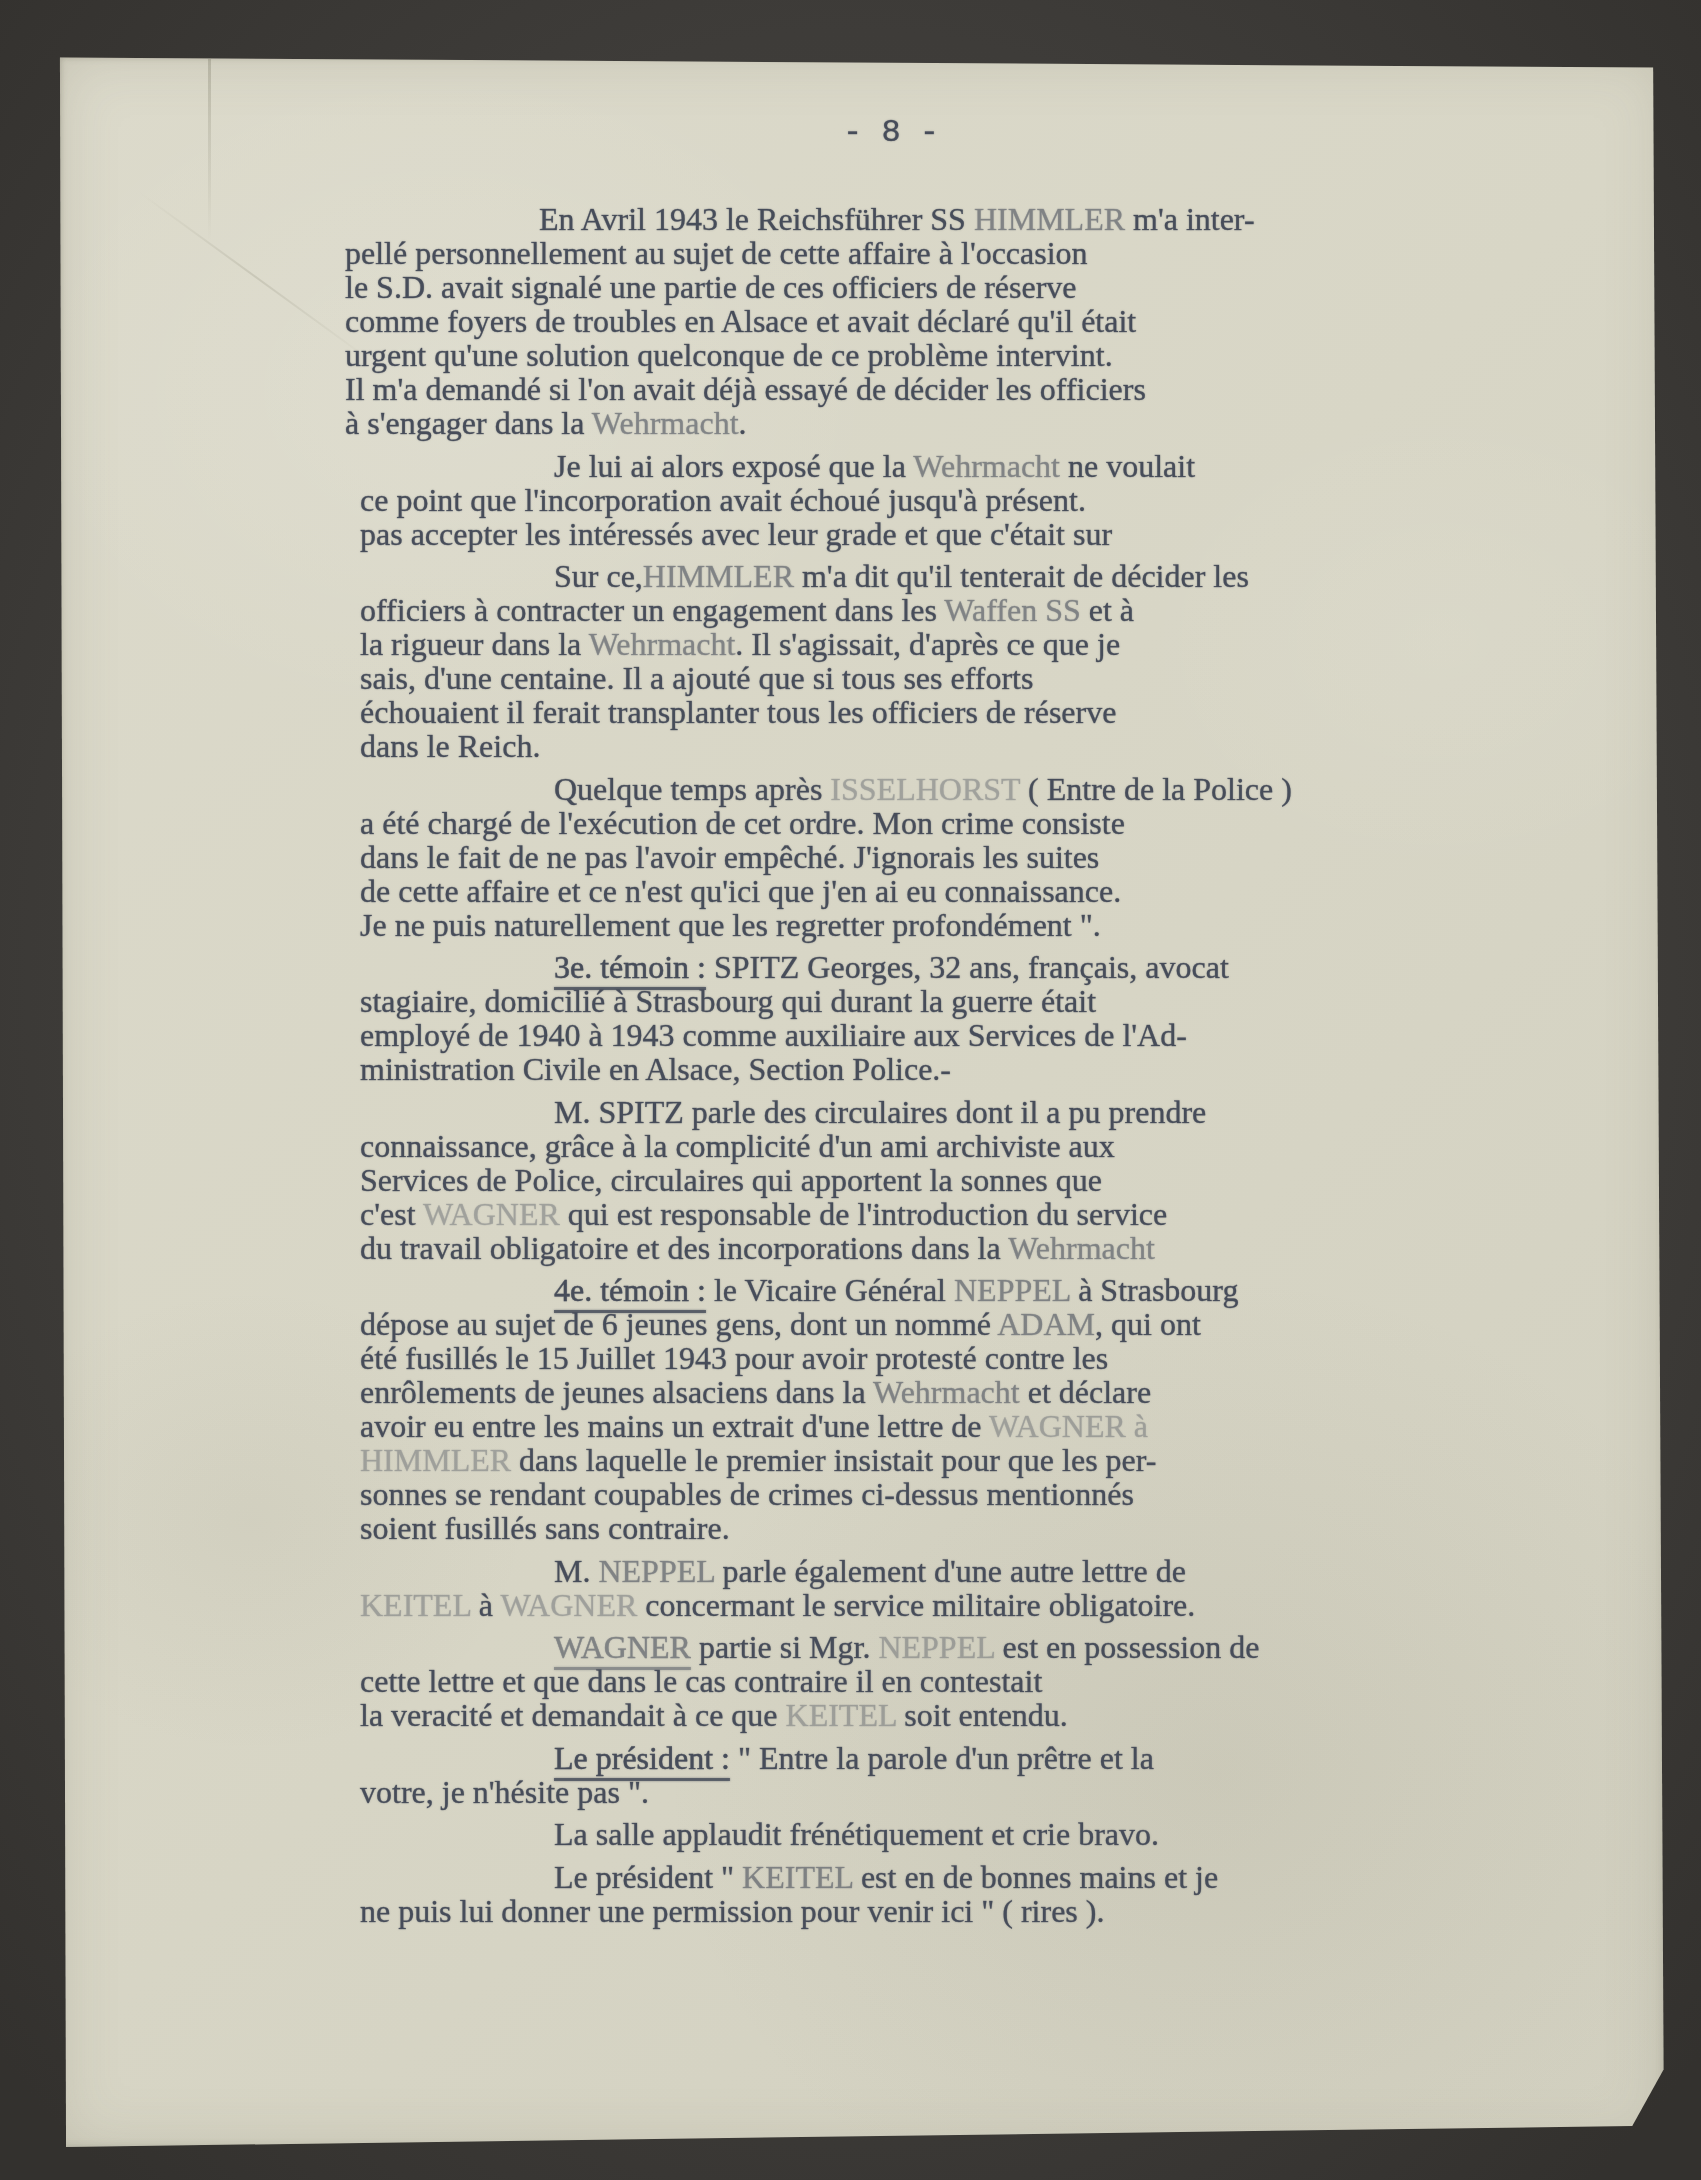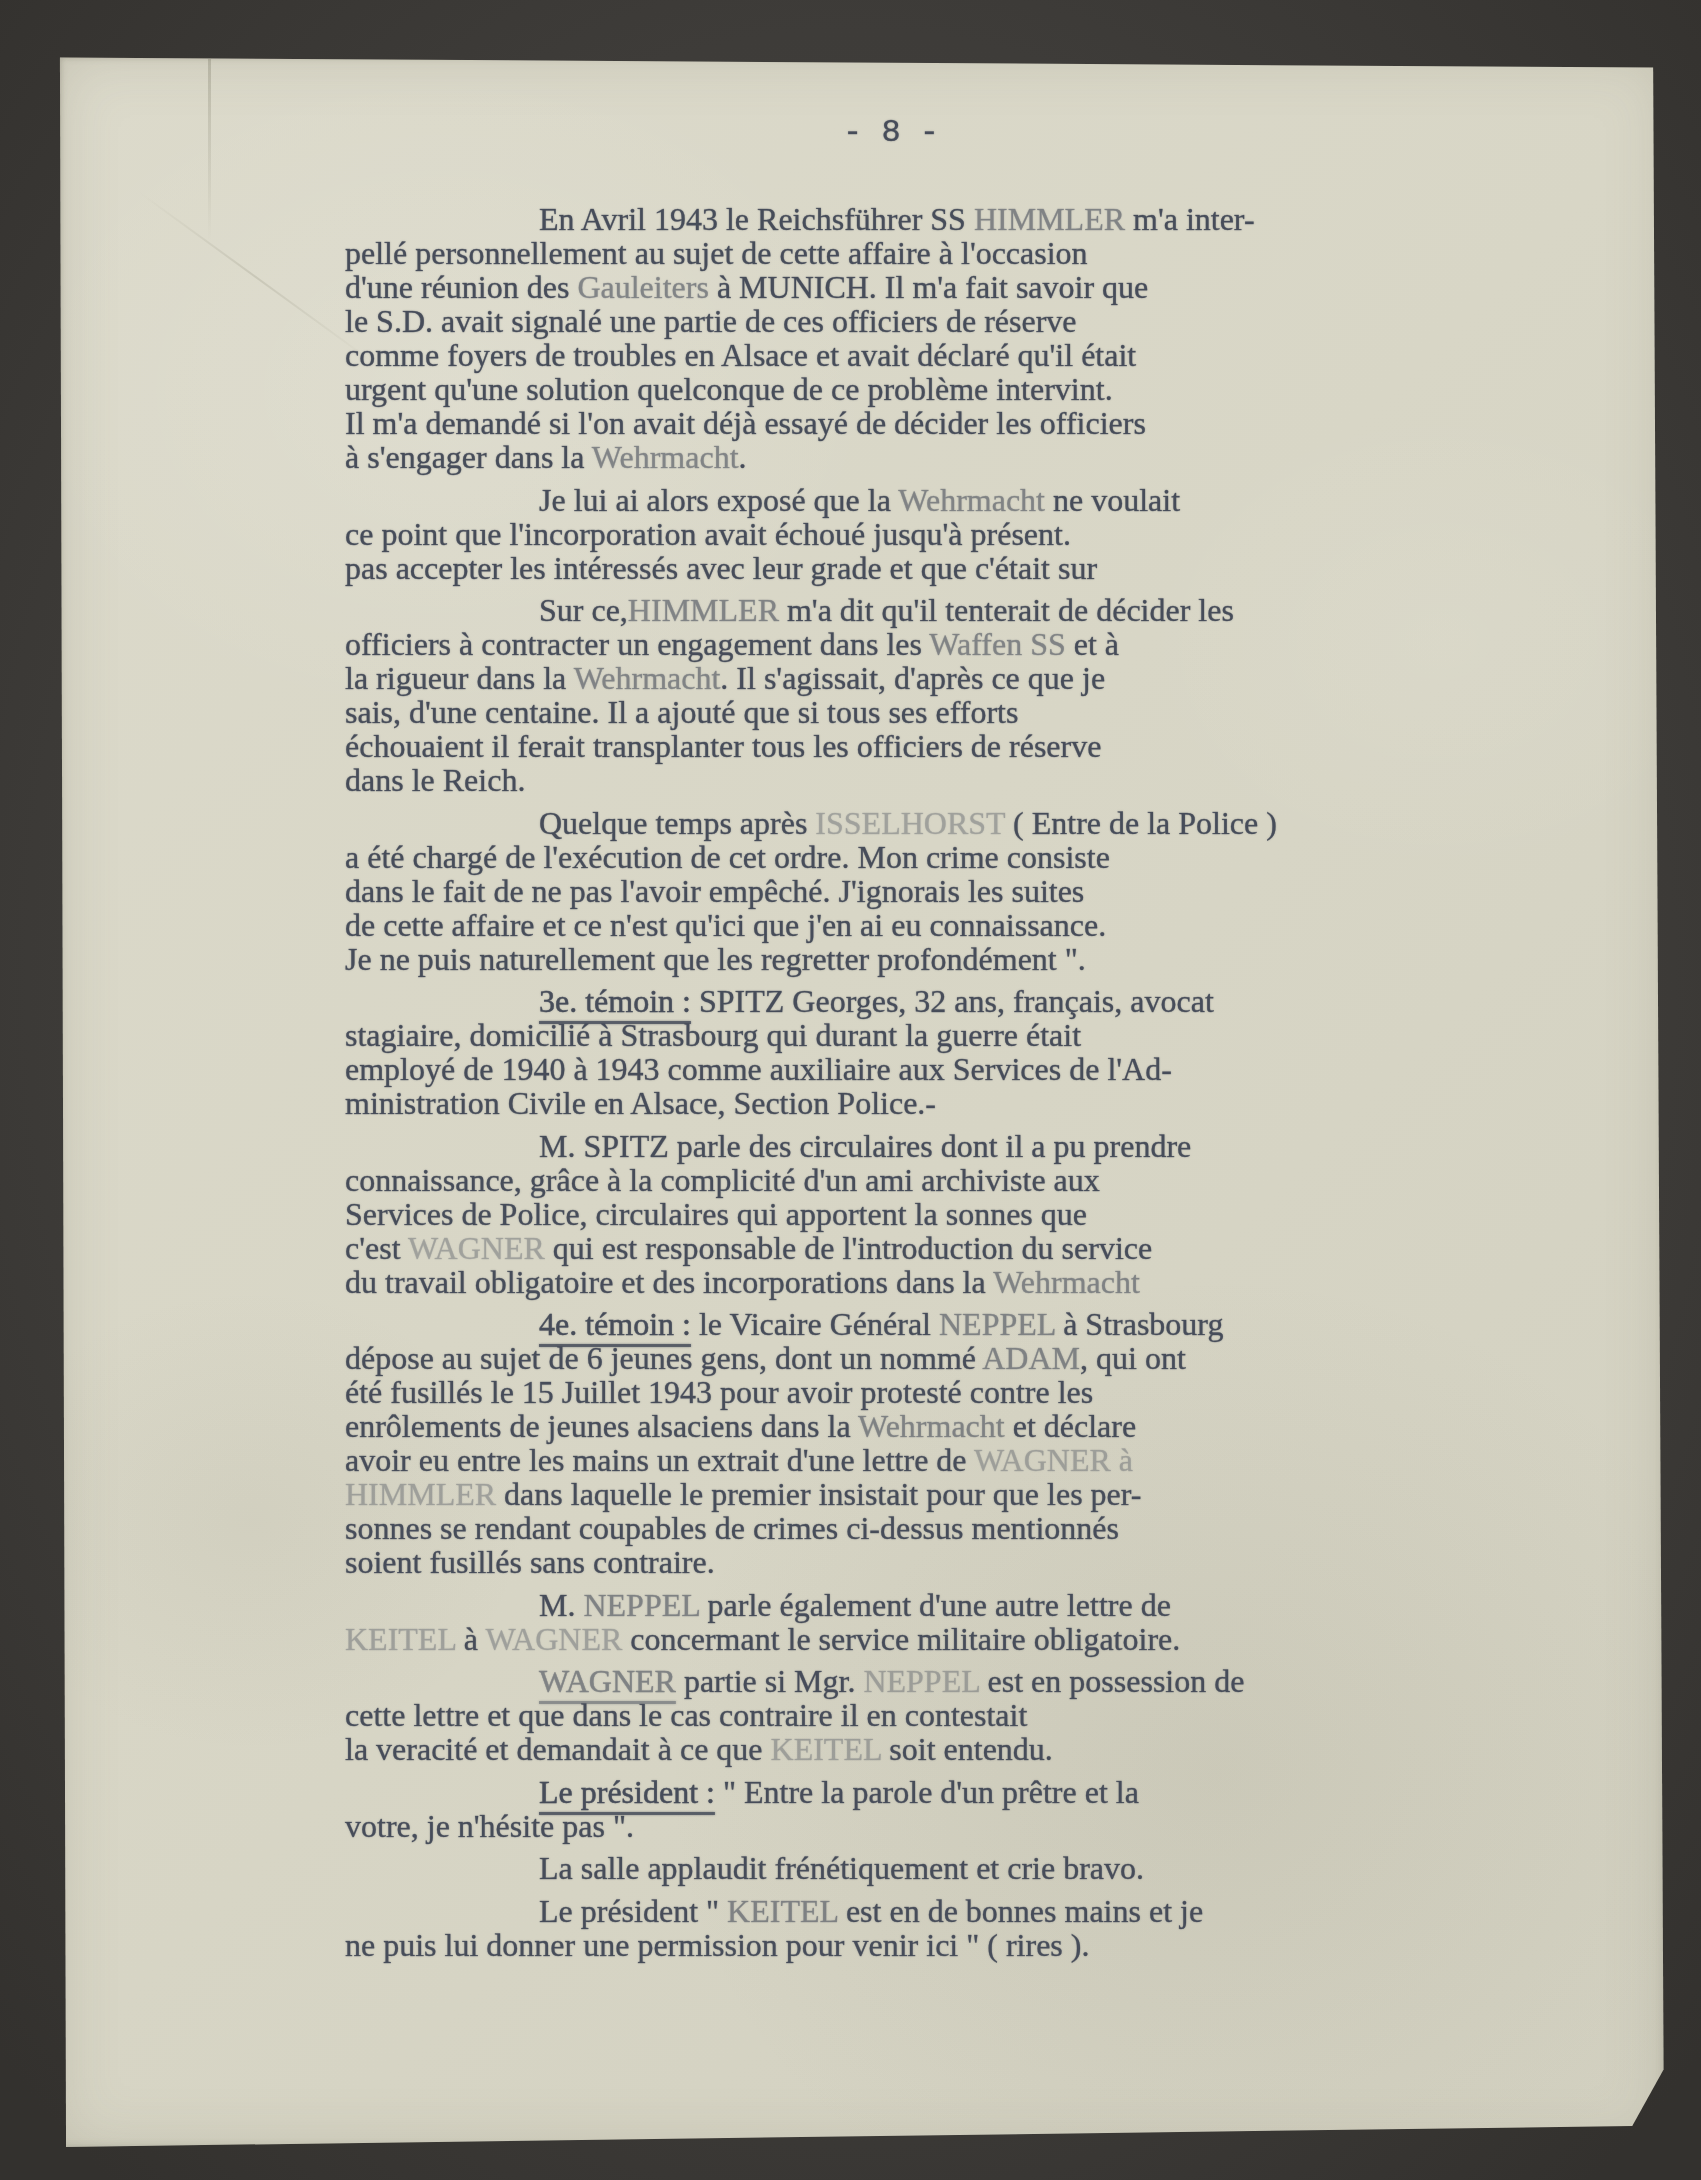--- a/index.html
+++ b/index.html
@@ -35,21 +35,21 @@
   .ink {
     color:#474d5a;
     text-shadow: 0 0 1.7px rgba(71,77,90,.55);
     -webkit-text-stroke: 0.4px rgba(71,77,90,.55);
   }
   .pagenum {
     position:absolute; left:785px; top:61px;
     font-size:32px; line-height:34px; white-space:pre;
   }
   .doc { position:absolute; left:287px; top:147px; width:1334px; font-size:32px; line-height:34px;font-family:Liberation Serif, serif; }
-  .para + .para { margin-top:8.5px; }
+  .para + .para { margin-top:8.5px;margin-left:15px; }
   .line { white-space:pre; height:34px; }
   .first { padding-left:194px; }
   .f1 { opacity:.60; }
   .f2 { opacity:.38; }
   .u  {
     text-decoration: underline;
     text-decoration-thickness: 3.4px;
     text-underline-offset: 8.5px;
     text-decoration-color: rgba(71,77,90,.78);
   }
@@ -58,21 +58,20 @@
 <body>
 
 <div class="paper">
   <div class="crease-v"></div>
   <div class="crease-d"></div>
   <div class="pagenum ink">- 8 -</div>
   <div class="doc ink" id="doc">
       <div class="para">
         <div class="line first"><span class="seg">En Avril 1943 le Reichsführer SS </span><span class="seg f1">HIMMLER</span><span class="seg"> m'a inter-</span></div>
         <div class="line"><span class="seg">pellé personnellement au sujet de cette affaire à l'occasion</span></div>
-        <div class="line"><span class="seg">d'une réunion des </span><span class="seg f1">Gauleiters</span><span class="seg"> à MUNICH. Il m'a fait savoir que</span></div>
         <div class="line"><span class="seg">le S.D. avait signalé une partie de ces officiers de réserve</span></div>
         <div class="line"><span class="seg">comme foyers de troubles en Alsace et avait déclaré qu'il était</span></div>
         <div class="line"><span class="seg">urgent qu'une solution quelconque de ce problème intervint.</span></div>
         <div class="line"><span class="seg">Il m'a demandé si l'on avait déjà essayé de décider les officiers</span></div>
         <div class="line"><span class="seg">à s'engager dans la </span><span class="seg f1">Wehrmacht</span><span class="seg">.</span></div>
       </div>
       <div class="para">
         <div class="line first"><span class="seg">Je lui ai alors exposé que la </span><span class="seg f1">Wehrmacht</span><span class="seg"> ne voulait</span></div>
         <div class="line"><span class="seg">ce point que l'incorporation avait échoué jusqu'à présent.</span></div>
         <div class="line"><span class="seg">pas accepter les intéressés avec leur grade et que c'était sur</span></div>

